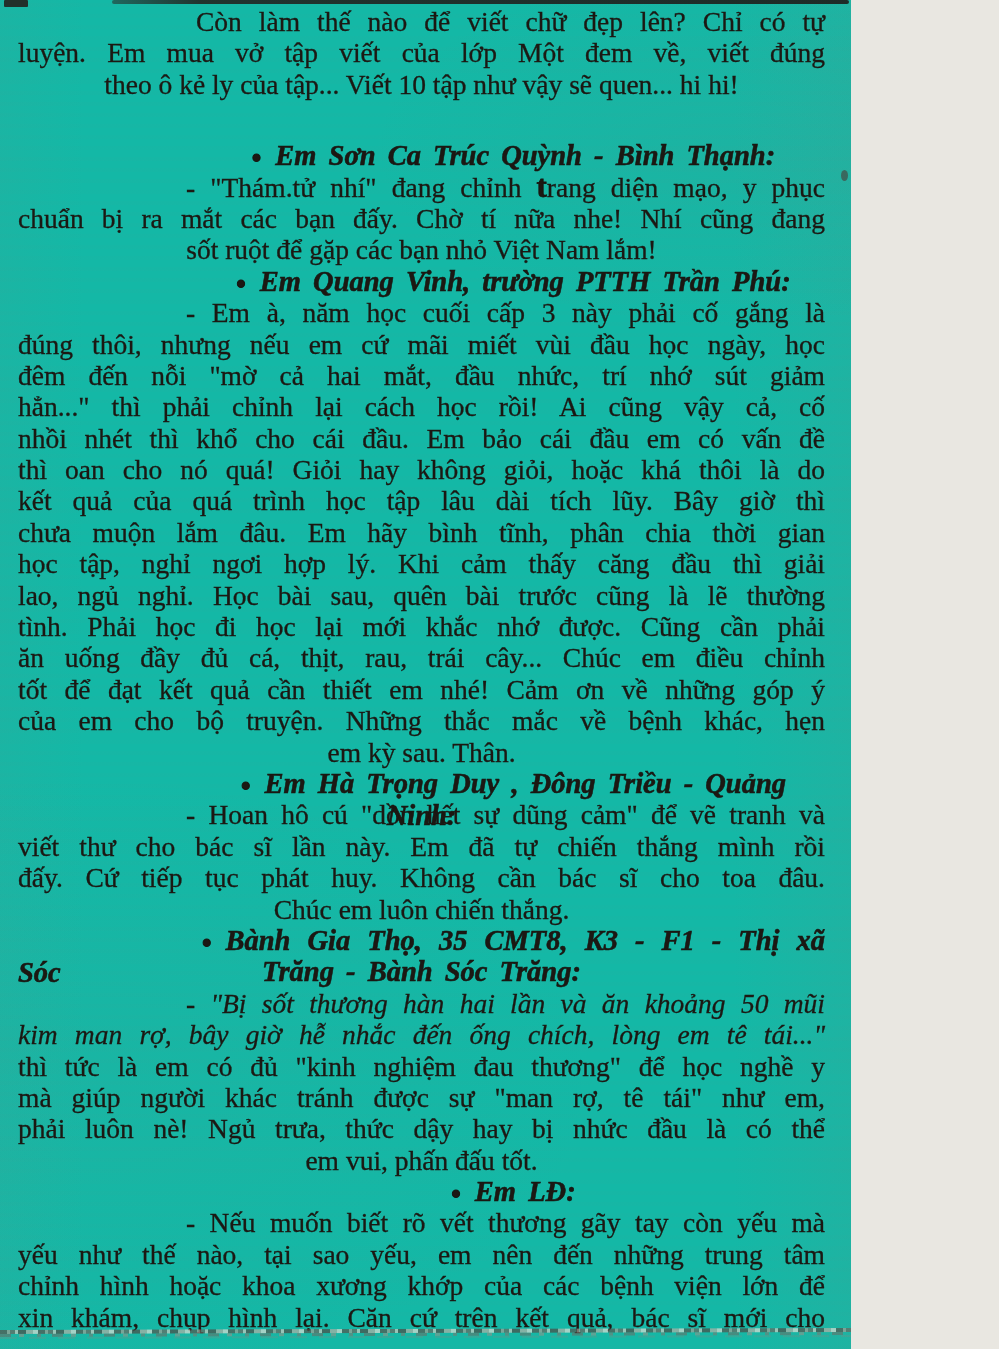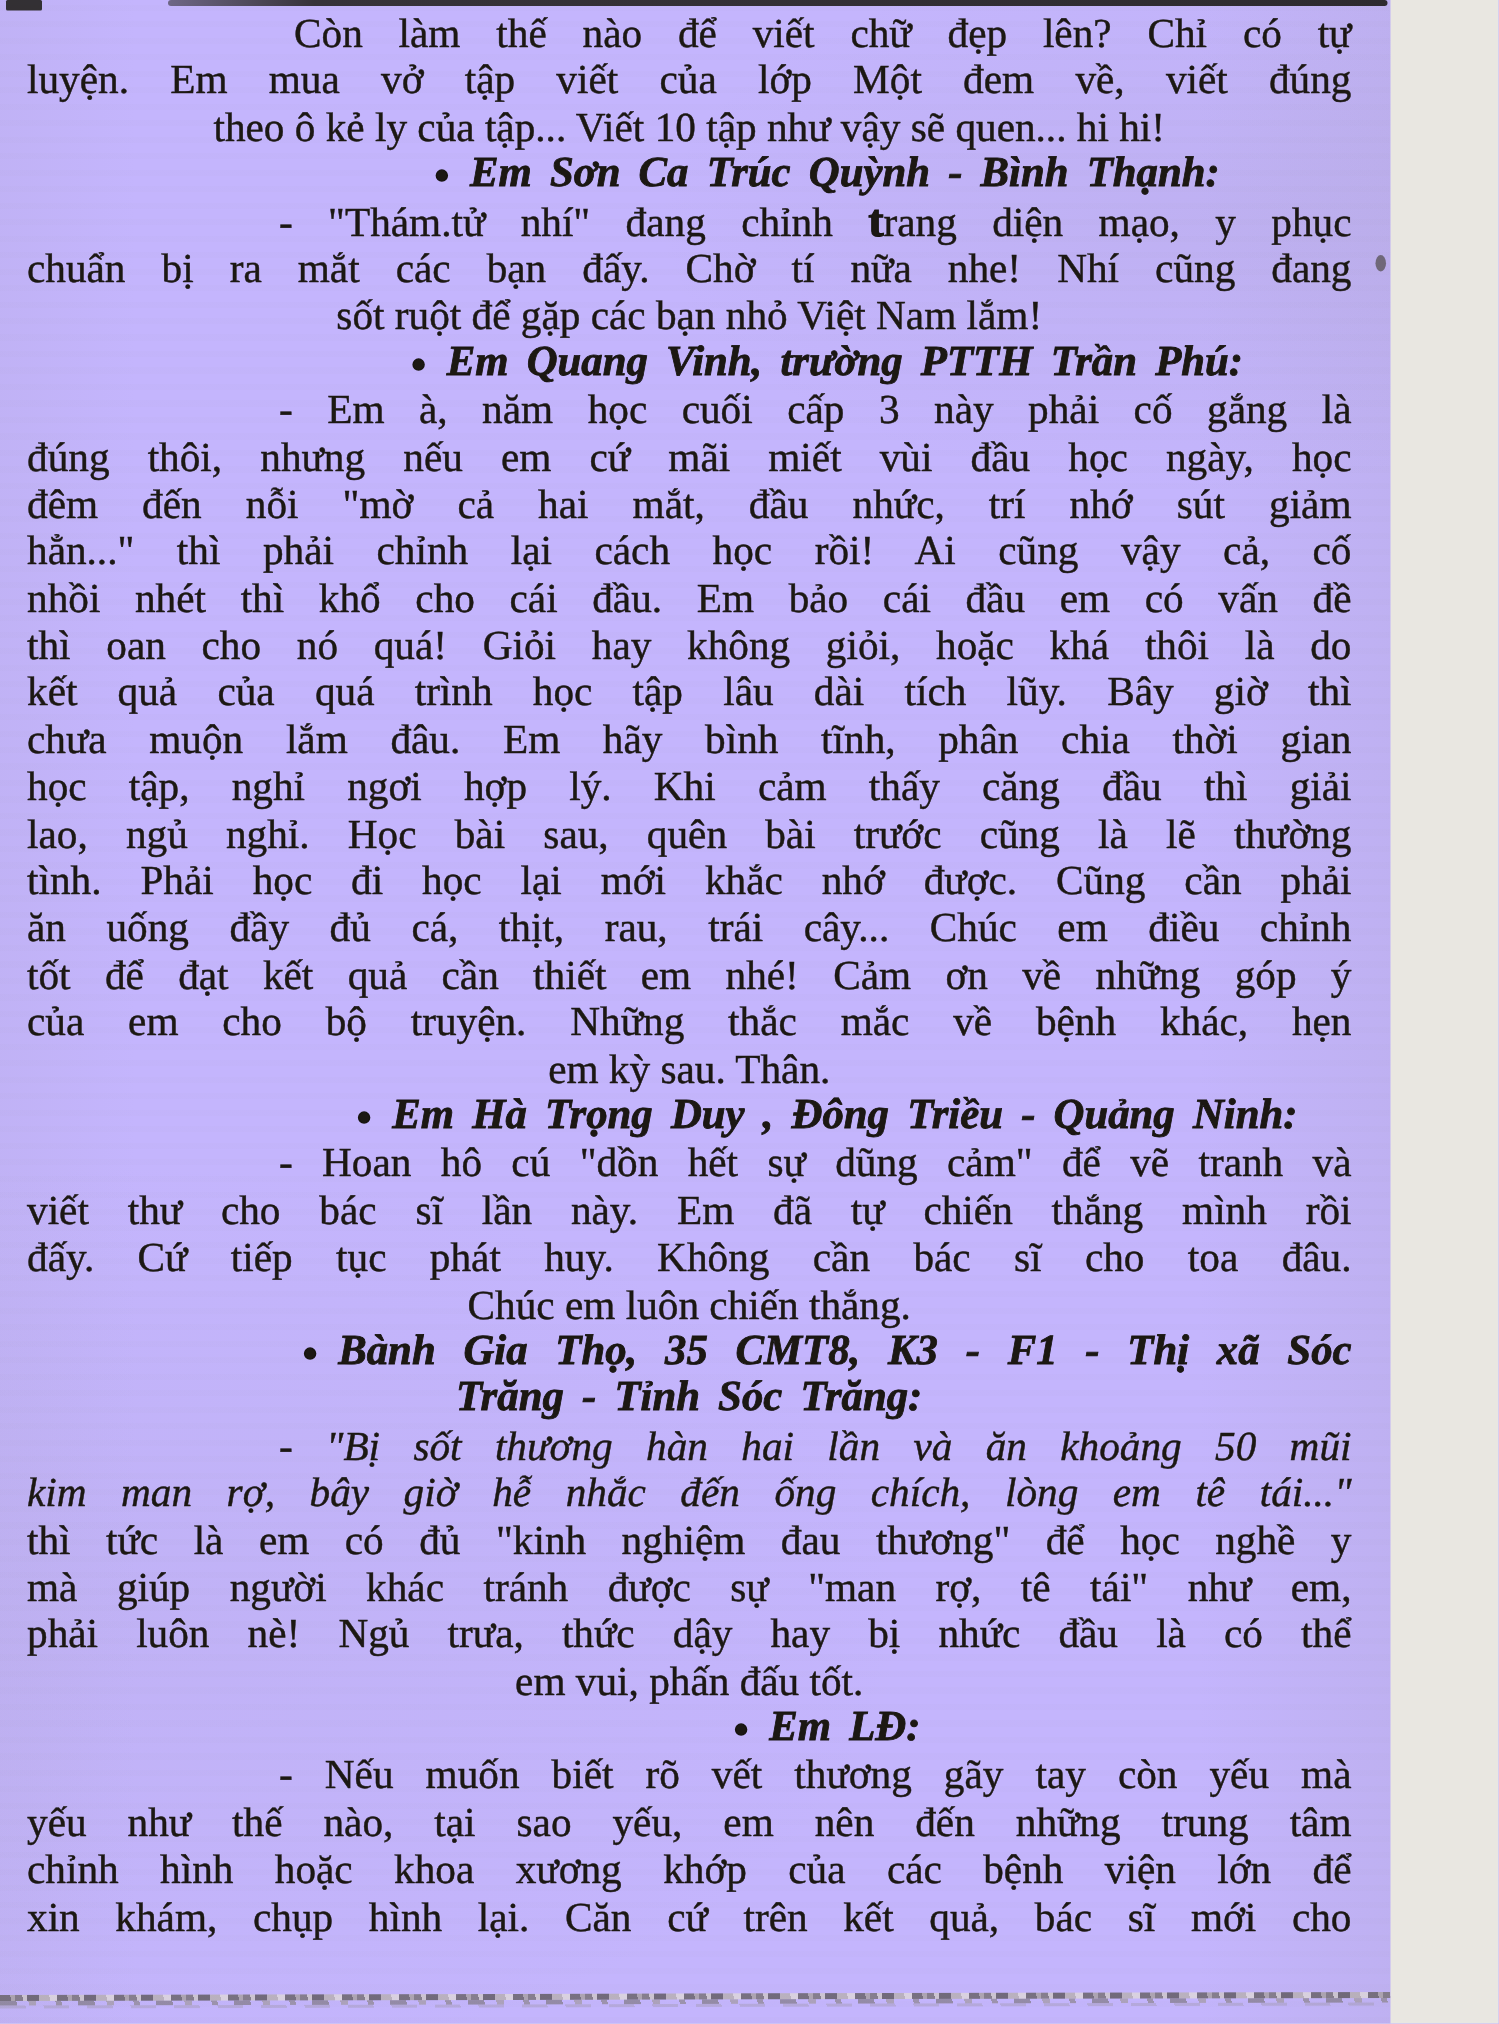--- a/index.html
+++ b/index.html
@@ -1,22 +1,22 @@
 <!DOCTYPE html>
 <html lang="vi"><head>
 <meta charset="utf-8">
 <title>Scanned advice column page</title>
 <style>
   * { margin:0; padding:0; box-sizing:border-box; }
   html,body { width:999px; height:1349px; }
   body { font-family:"Liberation Serif","DejaVu Serif",serif; background:#e9e7e1; }
 
   .page {
-    position:relative; width:927px; height:1349px;
-    background:#c4b5fd; overflow:hidden; color:#1c1813;
+    position:relative; width:851px; height:1349px;
+    background:#14b8a6; overflow:hidden; color:#1c1813;
   }
   
   .texture {
     position:absolute; inset:0; pointer-events:none;
     background:
       radial-gradient(ellipse 520px 260px at 86% 11%, rgba(125,122,114,0.08), transparent 70%),
       radial-gradient(ellipse 700px 420px at 10% 80%, rgba(125,122,114,0.05), transparent 75%),
       linear-gradient(90deg, rgba(135,132,124,0.06) 0%, transparent 10%, transparent 86%, rgba(135,132,124,0.09) 100%),
       repeating-linear-gradient(0deg, rgba(128,125,117,0.02) 0 4px, transparent 4px 11px);
   }
@@ -80,21 +80,21 @@
 
 <div class="page">
   <div class="texture"></div>
   <div class="top-left-mark"></div>
   <div class="top-bar"></div>
   <div class="speck-right"></div>
   <div class="lines">
       <div class="line just" style="text-indent: 178px;"><span>Còn làm thế nào để viết chữ đẹp lên? Chỉ có tự</span></div>
       <div class="line just"><span>luyện. Em mua vở tập viết của lớp Một đem về, viết đúng</span></div>
       <div class="line"><span>theo ô kẻ ly của tập... Viết 10 tập như vậy sẽ quen... hi hi!</span></div>
-      <div class="line heading" style="text-indent: 92px;"><span class="bullet">•</span><span>Em Sơn Ca Trúc Quỳnh - Bình Thạnh:</span></div>
+      <div class="line heading" style="text-indent: 92px; margin-top: 40px;"><span class="bullet">•</span><span>Em Sơn Ca Trúc Quỳnh - Bình Thạnh:</span></div>
       <div class="line just" style="text-indent: 168px;"><span>- "Thám.tử nhí" đang chỉnh </span><span class="seg-b">t</span><span>rang diện mạo, y phục</span></div>
       <div class="line just"><span>chuẩn bị ra mắt các bạn đấy. Chờ tí nữa nhe! Nhí cũng đang</span></div>
       <div class="line"><span>sốt ruột để gặp các bạn nhỏ Việt Nam lắm!</span></div>
       <div class="line heading" style="text-indent: 92px;"><span class="bullet">•</span><span>Em Quang Vinh, trường PTTH Trần Phú:</span></div>
       <div class="line just" style="text-indent: 168px;"><span>- Em à, năm học cuối cấp 3 này phải cố gắng là</span></div>
       <div class="line just"><span>đúng thôi, nhưng nếu em cứ mãi miết vùi đầu học ngày, học</span></div>
       <div class="line just"><span>đêm đến nỗi "mờ cả hai mắt, đầu nhức, trí nhớ sút giảm</span></div>
       <div class="line just"><span>hẳn..." thì phải chỉnh lại cách học rồi! Ai cũng vậy cả, cố</span></div>
       <div class="line just"><span>nhồi nhét thì khổ cho cái đầu. Em bảo cái đầu em có vấn đề</span></div>
       <div class="line just"><span>thì oan cho nó quá! Giỏi hay không giỏi, hoặc khá thôi là do</span></div>
@@ -106,21 +106,21 @@
       <div class="line just"><span>ăn uống đầy đủ cá, thịt, rau, trái cây... Chúc em điều chỉnh</span></div>
       <div class="line just"><span>tốt để đạt kết quả cần thiết em nhé! Cảm ơn về những góp ý</span></div>
       <div class="line just"><span>của em cho bộ truyện. Những thắc mắc về bệnh khác, hẹn</span></div>
       <div class="line"><span>em kỳ sau. Thân.</span></div>
       <div class="line heading" style="text-indent: 92px;"><span class="bullet">•</span><span>Em Hà Trọng Duy , Đông Triều - Quảng Ninh:</span></div>
       <div class="line just" style="text-indent: 168px;"><span>- Hoan hô cú "dồn hết sự dũng cảm" để vẽ tranh và</span></div>
       <div class="line just"><span>viết thư cho bác sĩ lần này. Em đã tự chiến thắng mình rồi</span></div>
       <div class="line just"><span>đấy. Cứ tiếp tục phát huy. Không cần bác sĩ cho toa đâu.</span></div>
       <div class="line"><span>Chúc em luôn chiến thắng.</span></div>
       <div class="line heading just" style="text-indent: 92px;"><span class="bullet">•</span><span>Bành Gia Thọ, 35 CMT8, K3 - F1 - Thị xã Sóc</span></div>
-      <div class="line heading"><span>Trăng - Tỉnh Sóc Trăng:</span></div>
+      <div class="line heading"><span>Trăng - Bành Sóc Trăng:</span></div>
       <div class="line it just" style="text-indent: 168px;"><span>- "Bị sốt thương hàn hai lần và ăn khoảng 50 mũi</span></div>
       <div class="line it just"><span>kim man rợ, bây giờ hễ nhắc đến ống chích, lòng em tê tái..."</span></div>
       <div class="line just"><span>thì tức là em có đủ "kinh nghiệm đau thương" để học nghề y</span></div>
       <div class="line just"><span>mà giúp người khác tránh được sự "man rợ, tê tái" như em,</span></div>
       <div class="line just"><span>phải luôn nè! Ngủ trưa, thức dậy hay bị nhức đầu là có thể</span></div>
       <div class="line"><span>em vui, phấn đấu tốt.</span></div>
       <div class="line heading" style="text-indent: 92px;"><span class="bullet">•</span><span>Em LĐ:</span></div>
       <div class="line just" style="text-indent: 168px;"><span>- Nếu muốn biết rõ vết thương gãy tay còn yếu mà</span></div>
       <div class="line just"><span>yếu như thế nào, tại sao yếu, em nên đến những trung tâm</span></div>
       <div class="line just"><span>chỉnh hình hoặc khoa xương khớp của các bệnh viện lớn để</span></div>

